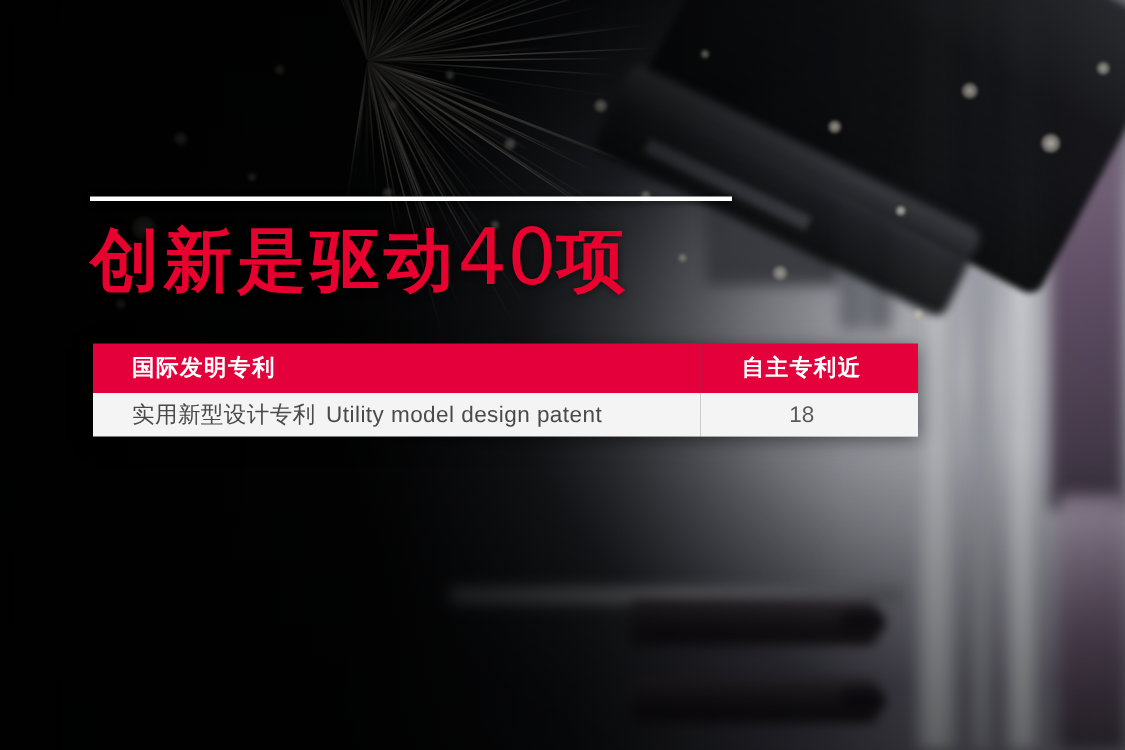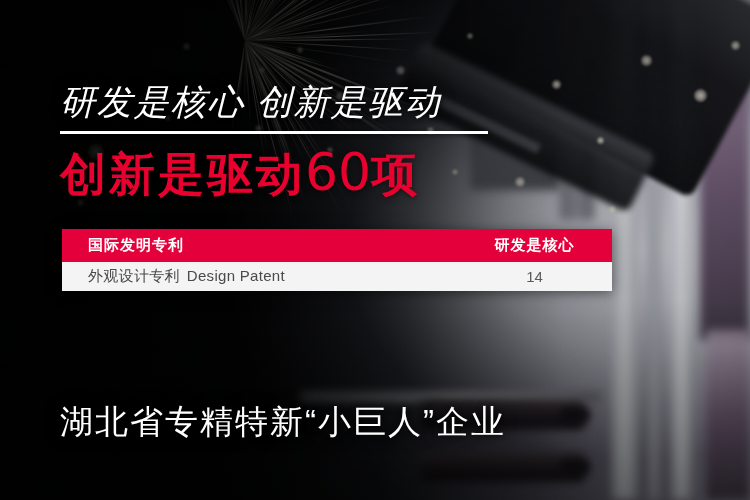--- a/index.html
+++ b/index.html
@@ -372,39 +372,37 @@
       <div class="bokeh" style="left: 327px; top: 147px; width: 6px; height: 6px;"></div>
       <div class="bokeh" style="left: 165px; top: 115px; width: 6px; height: 6px;"></div>
       <div class="bokeh" style="left: 76.5px; top: 198.5px; width: 7px; height: 7px;"></div>
       <div class="bokeh" style="left: 452px; top: 169px; width: 6px; height: 6px;"></div>
       <div class="bokeh" style="left: 608px; top: 206px; width: 8px; height: 8px;"></div>
     </div>
   <div class="bg-layer bg-vignette"></div>
 
   <div class="content">
 
-    <div class="headline">研发是核心 创新是驱动</div>
 
     <div class="rule"></div>
 
     <div class="subheadline">
-      <span>创新是驱动</span><span class="num">60</span><span>项</span>
+      <span>创新是驱动</span><span class="num">40</span><span>项</span>
     </div>
 
     <table class="patent-table">
       <thead>
         <tr>
           <th class="th-type">国际发明专利</th>
-          <th class="th-count">研发是核心</th>
+          <th class="th-count">自主专利近</th>
         </tr>
       </thead>
       <tbody id="table-body">
           <tr>
-            <td class="td-type"><span class="cn">外观设计专利</span><span class="en">Design Patent</span></td>
-            <td class="td-count">14</td>
+            <td class="td-type"><span class="cn">实用新型设计专利</span><span class="en">Utility model design patent</span></td>
+            <td class="td-count">18</td>
           </tr>
         </tbody>
     </table>
 
-    <div class="footline">湖北省专精特新“小巨人”企业</div>
 
   </div>
 </div>
 
 </body></html>

